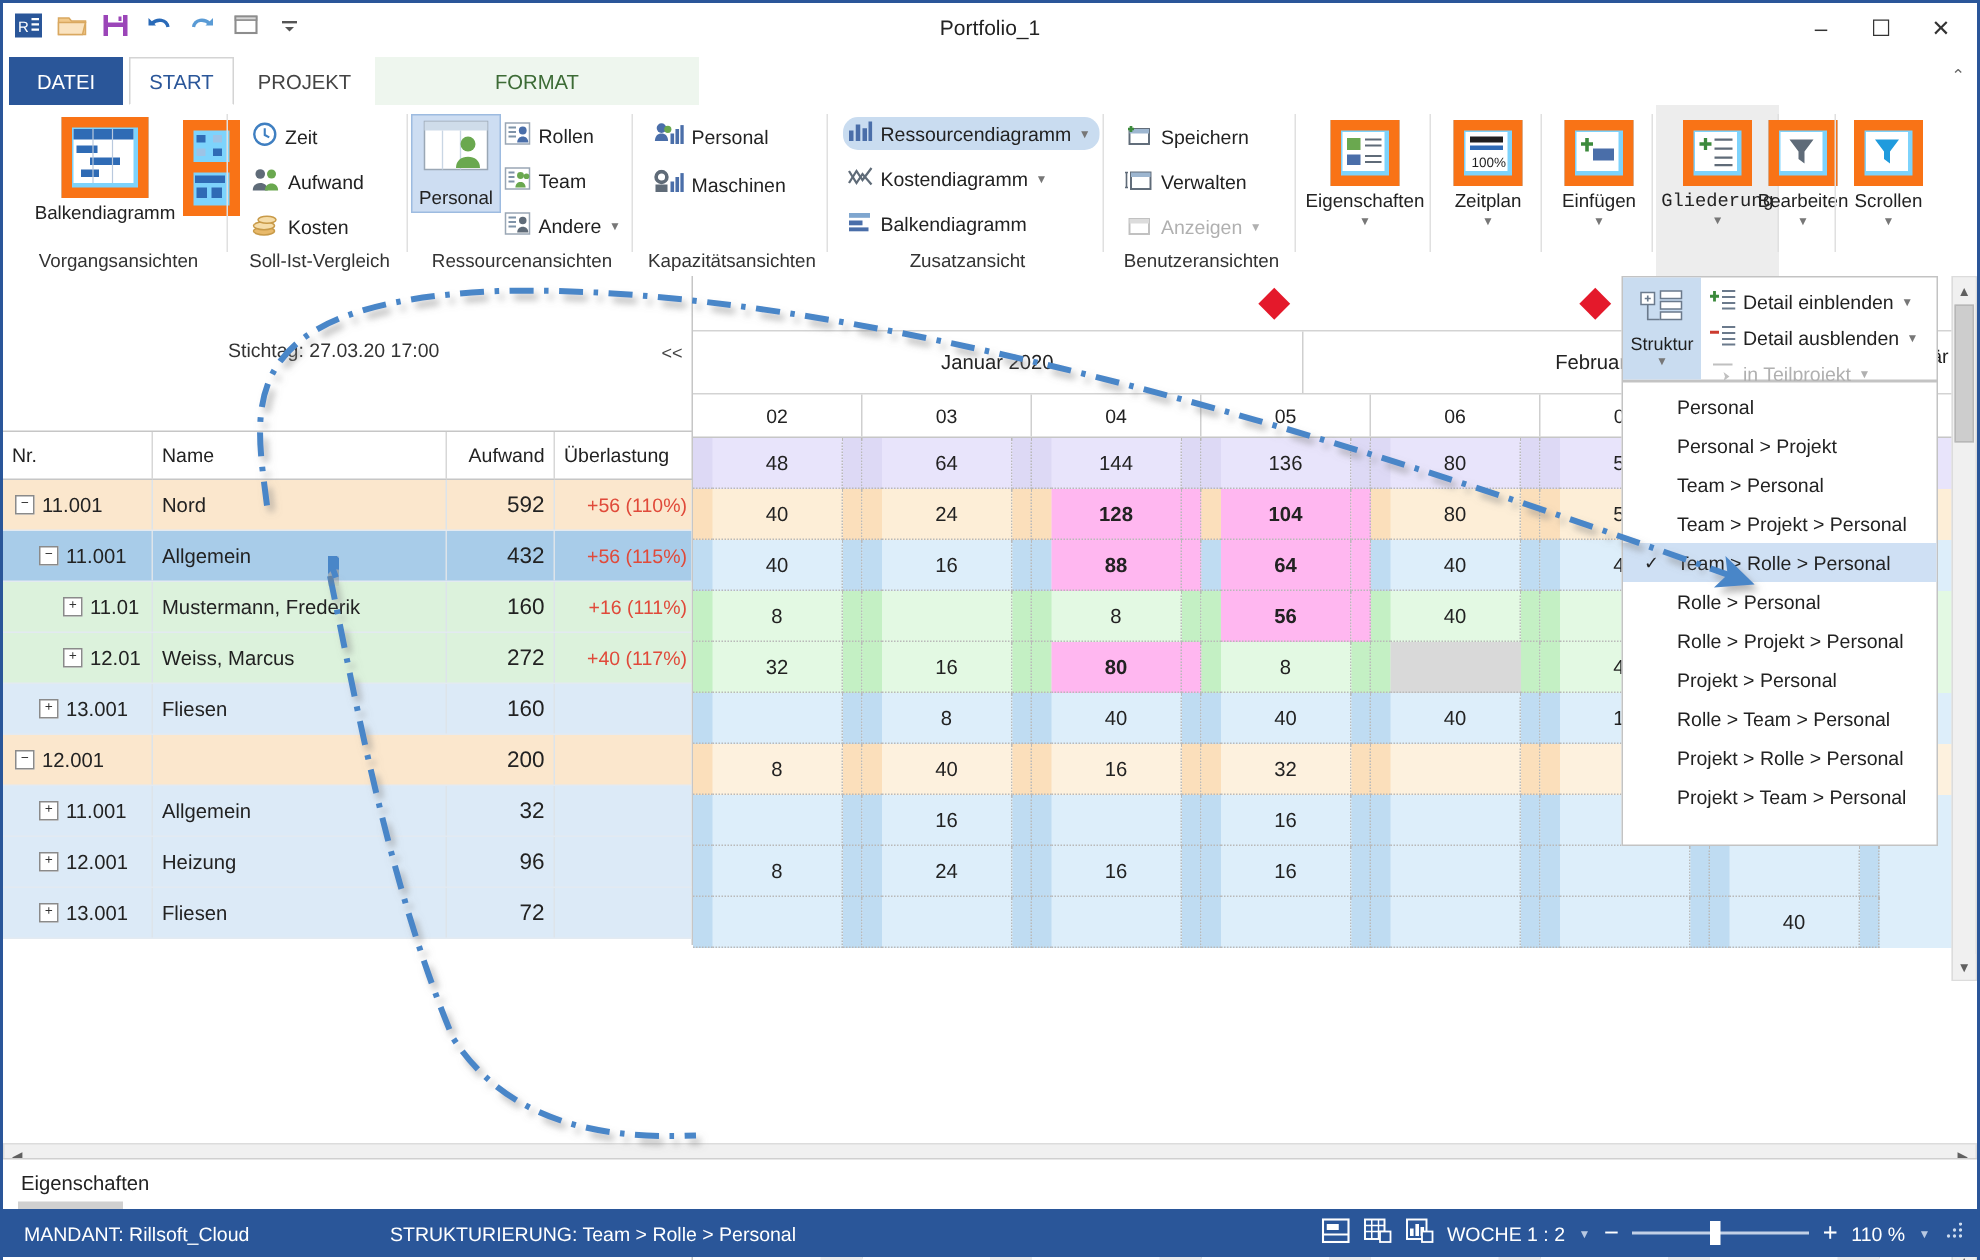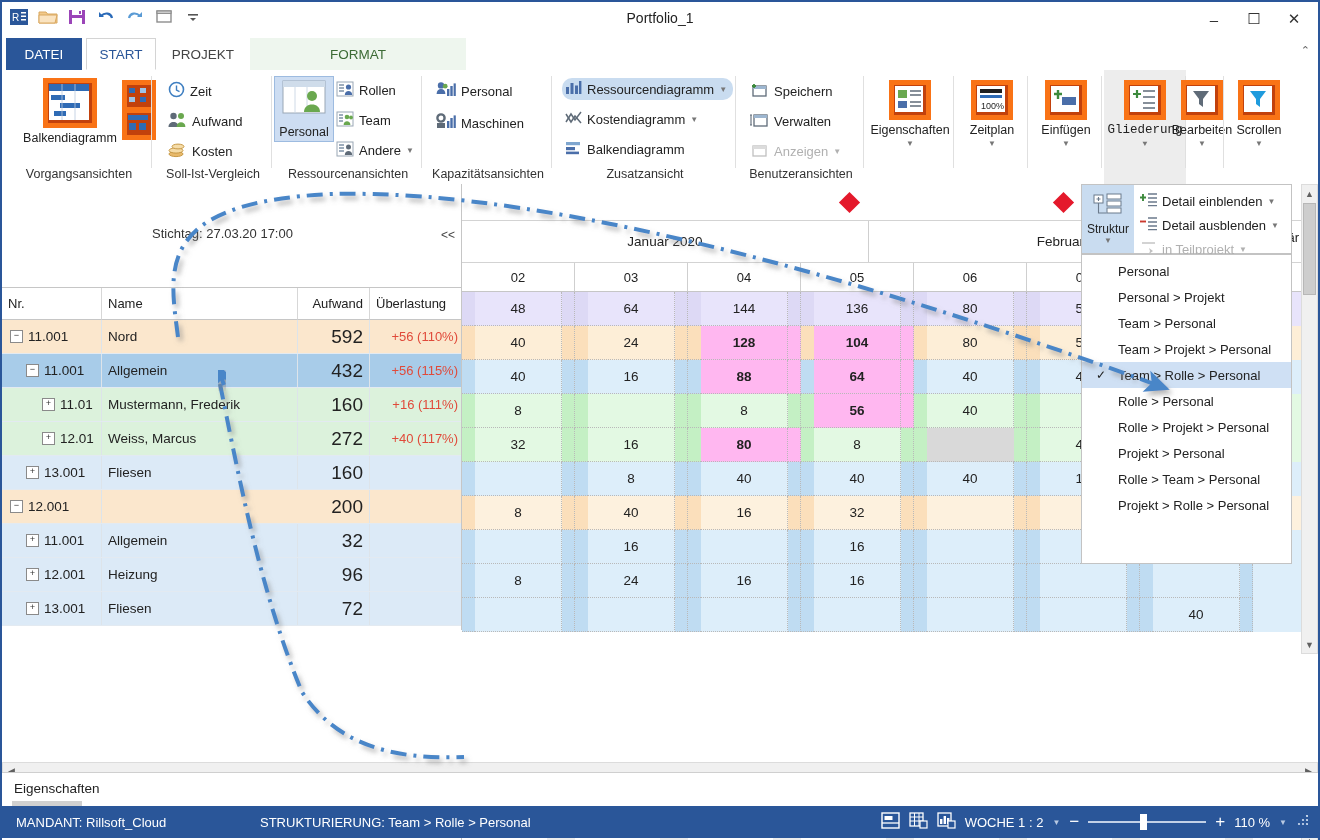--- a/index.html
+++ b/index.html
@@ -48,21 +48,21 @@
   .bigbtn .bl{font-size:12.5px;color:#222;margin-top:3px;}
   .smallrow{display:flex;align-items:center;gap:5px;cursor:default;font-size:13px;color:#222;}
   .smallrow .txt{white-space:nowrap;}
   .caret{font-size:8px;color:#777;}
   .disabled{color:#b0b0b0 !important;text-align:center;}
 
   .selbox{background:#cdddf2;border:1px solid #9dbbe0;}
   .selbox2{background:#c9dcf0;}
 
   
-  .iconbox{border:5px solid #f97316;background:#c2410c;}
+  .iconbox{border:7px solid #f97316;background:#7dd3fc;}
 
   
   .main{position:absolute;left:0;top:182px;width:1316px;height:580px;background:#fff;}
 
   
   .ltop{position:absolute;left:0;top:0;width:460px;height:104px;
         border-right:1px solid #c6c6c6;border-bottom:1px solid #c6c6c6;box-sizing:border-box;background:#fff;}
   .stichtag{position:absolute;left:150px;top:42px;font-size:13px;color:#333;}
   .collapsebtn{position:absolute;right:6px;top:44px;font-size:12px;color:#444;cursor:default;}
 
@@ -72,21 +72,21 @@
       border-right:1px solid #d7d7d7;border-bottom:1px solid #c6c6c6;box-sizing:border-box;padding:0 6px;}
 
   .tbody{position:absolute;left:0;top:136px;width:460px;height:310px;
          border-right:1px solid #c6c6c6;box-sizing:border-box;overflow:hidden;}
   .trow{position:relative;height:34px;box-sizing:border-box;border-bottom:1px solid #e3eaf1;}
   .cnr{position:absolute;left:0;width:100px;top:0;height:33px;display:flex;align-items:center;
        font-size:13.5px;color:#222;border-right:1px solid #dde4ea;box-sizing:border-box;}
   .cname{position:absolute;left:100px;width:196px;top:0;height:33px;display:flex;align-items:center;
          font-size:13.5px;color:#222;padding-left:6px;border-right:1px solid #dde4ea;box-sizing:border-box;}
   .cauf{position:absolute;left:296px;width:72px;top:0;height:33px;display:flex;align-items:center;
-        justify-content:flex-end;padding-right:6px;font-size:19px;color:#222;
+        justify-content:flex-end;padding-right:6px;font-size:15px;color:#222;
         border-right:1px solid #dde4ea;box-sizing:border-box;}
   .cover{position:absolute;left:368px;width:92px;top:0;height:33px;display:flex;align-items:center;
          justify-content:flex-end;padding-right:4px;font-size:13px;color:#e04a3a;box-sizing:border-box;}
   .exp{display:inline-flex;align-items:center;justify-content:center;width:11px;height:11px;
        border:1px solid #8a8a8a;background:#fff;font-size:9px;line-height:9px;color:#333;margin-right:5px;
        font-family:"Liberation Mono",monospace;}
 
   
   .rpane{position:absolute;left:460px;top:0;width:840px;height:470px;overflow:hidden;background:#fff;}
   .milestonerow{position:absolute;left:0;top:0;width:840px;height:37px;border-bottom:1px solid #d3d3d3;
@@ -1018,20 +1018,23 @@
       </div>
       <div class="dmitem">
         <span>Projekt &gt; Personal</span>
       </div>
       <div class="dmitem">
         <span>Rolle &gt; Team &gt; Personal</span>
       </div>
       <div class="dmitem">
         <span>Projekt &gt; Rolle &gt; Personal</span>
       </div>
+      <div class="dmitem">
+        <span>Projekt &gt; Team &gt; Personal</span>
+      </div>
     </div>
 
   <div class="propsbar">
     <div class="propslbl">Eigenschaften</div>
     <div class="propstab"></div>
   </div>
 
   <div class="statusbar">
     <div class="st-mandant">MANDANT: Rillsoft_Cloud</div>
     <div class="st-struct">STRUKTURIERUNG: Team &gt; Rolle &gt; Personal</div>

